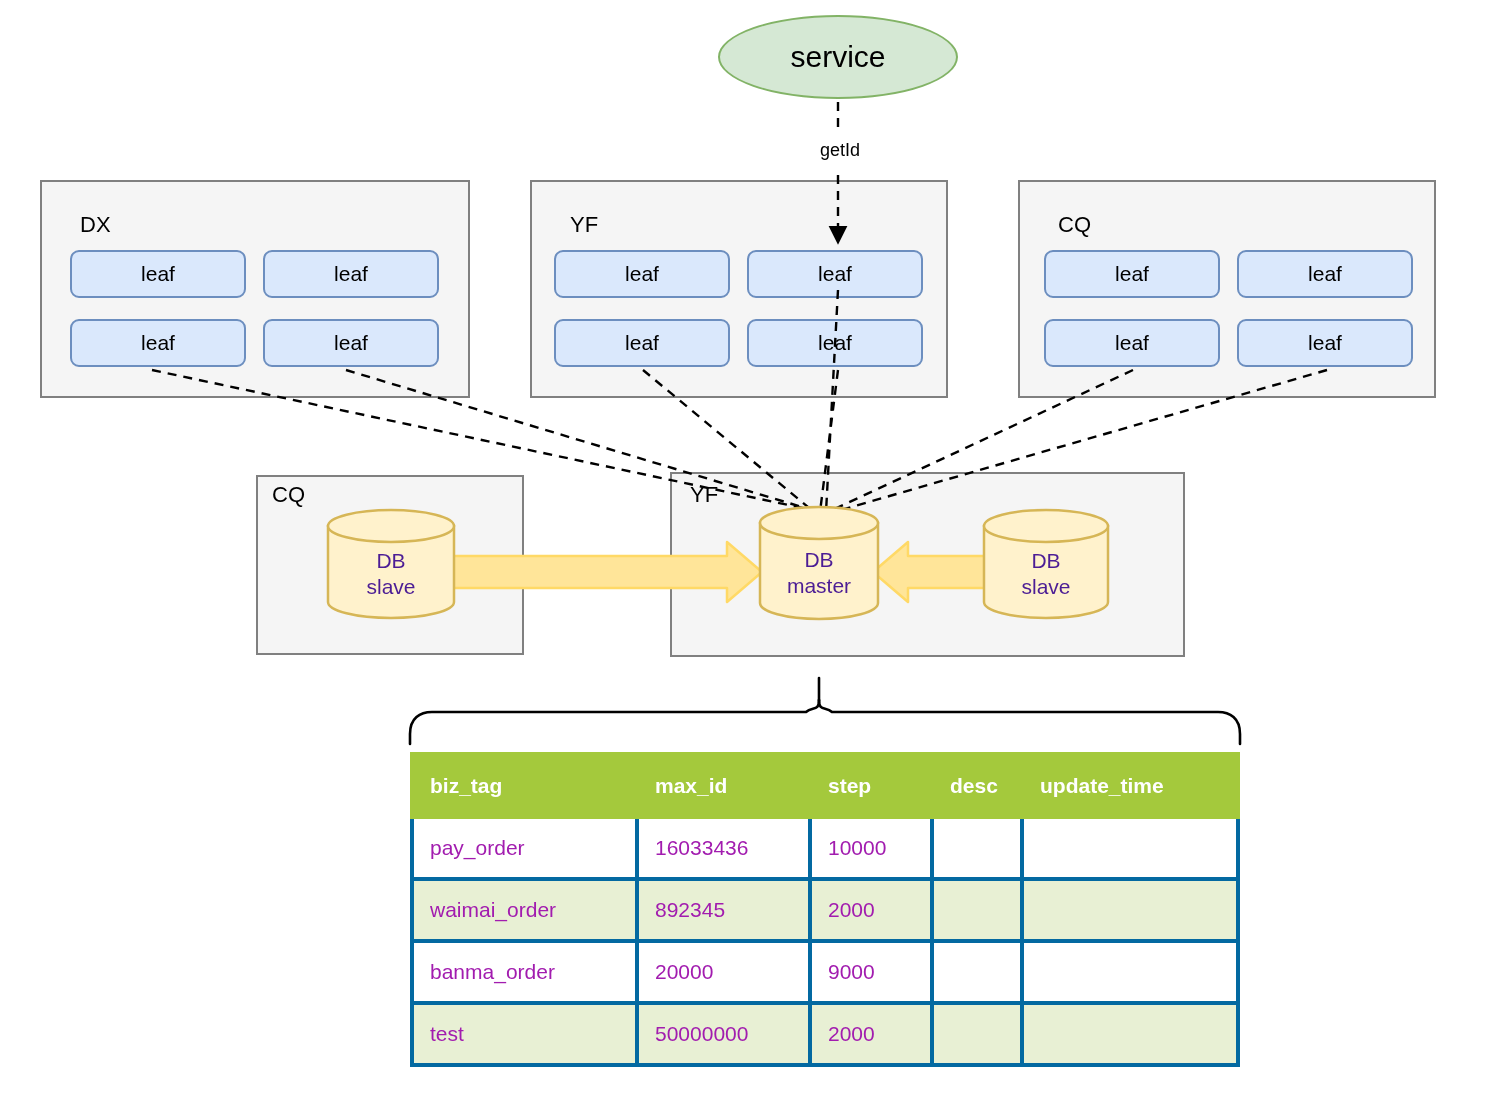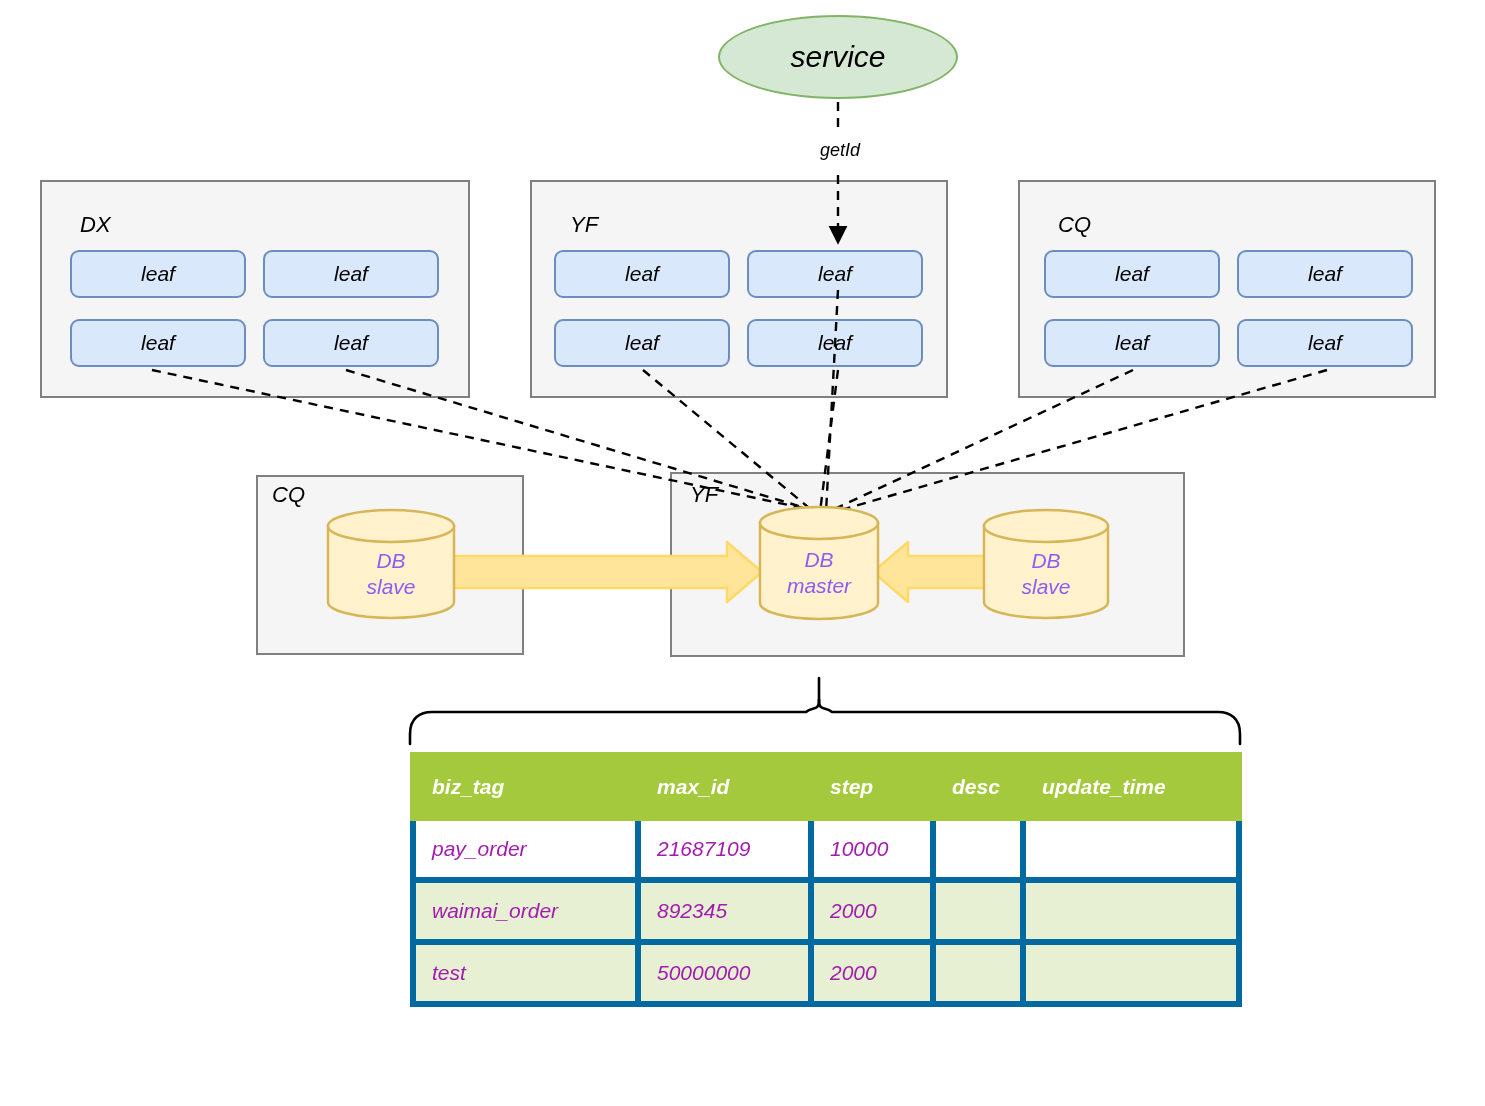--- a/index.html
+++ b/index.html
@@ -10,21 +10,20 @@
   body {
     font-family: "Liberation Sans", sans-serif;
     -webkit-font-smoothing: antialiased;
   }
   #canvas {
     position: relative;
     width: 1485px;
     height: 1106px;
     background: #ffffff;
     overflow: hidden;
-    font-style: italic;
   }
 
   
   .service-ellipse {
     position: absolute;
     left: 718px;
     top: 15px;
     width: 240px;
     height: 84px;
     border-radius: 50%;
@@ -105,21 +104,21 @@
     position: absolute;
     z-index: 5;
   }
   .cyl-text {
     position: absolute;
     left: 0;
     width: 100%;
     text-align: center;
     font-size: 21px;
     line-height: 26px;
-    color: #8b5cf6;
+    color: #4c1d95;
     pointer-events: none;
   }
 
   
   #overlay {
     position: absolute;
     left: 0;
     top: 0;
     width: 1485px;
     height: 1106px;
@@ -132,21 +131,21 @@
     position: absolute;
     left: 410px;
     top: 752px;
     width: 826px;
     border-collapse: collapse;
     table-layout: fixed;
     font-size: 21px;
   }
   .leaf-alloc-table th,
   .leaf-alloc-table td {
-    border: 6px solid #0369a1;
+    border: 4px solid #0369a1;
     height: 62px;
     padding: 0 16px;
     text-align: left;
     vertical-align: middle;
     box-sizing: border-box;
     overflow: hidden;
     white-space: nowrap;
   }
   .leaf-alloc-table thead th {
     background: #a4c93c;
@@ -315,32 +314,39 @@
         <th style="width:225px;">biz_tag</th>
         <th style="width:173px;">max_id</th>
         <th style="width:122px;">step</th>
         <th style="width:90px;">desc</th>
         <th style="width:216px;">update_time</th>
       </tr>
     </thead>
     <tbody>
       <tr class="row-odd">
         <td>pay_order</td>
-        <td>21687109</td>
+        <td>16033436</td>
         <td>10000</td>
         <td></td>
         <td></td>
       </tr>
       <tr class="row-even">
         <td>waimai_order</td>
         <td>892345</td>
         <td>2000</td>
         <td></td>
         <td></td>
       </tr>
+      <tr class="row-odd">
+        <td>banma_order</td>
+        <td>20000</td>
+        <td>9000</td>
+        <td></td>
+        <td></td>
+      </tr>
       <tr class="row-even">
         <td>test</td>
         <td>50000000</td>
         <td>2000</td>
         <td></td>
         <td></td>
       </tr>
     </tbody>
   </table>
 

